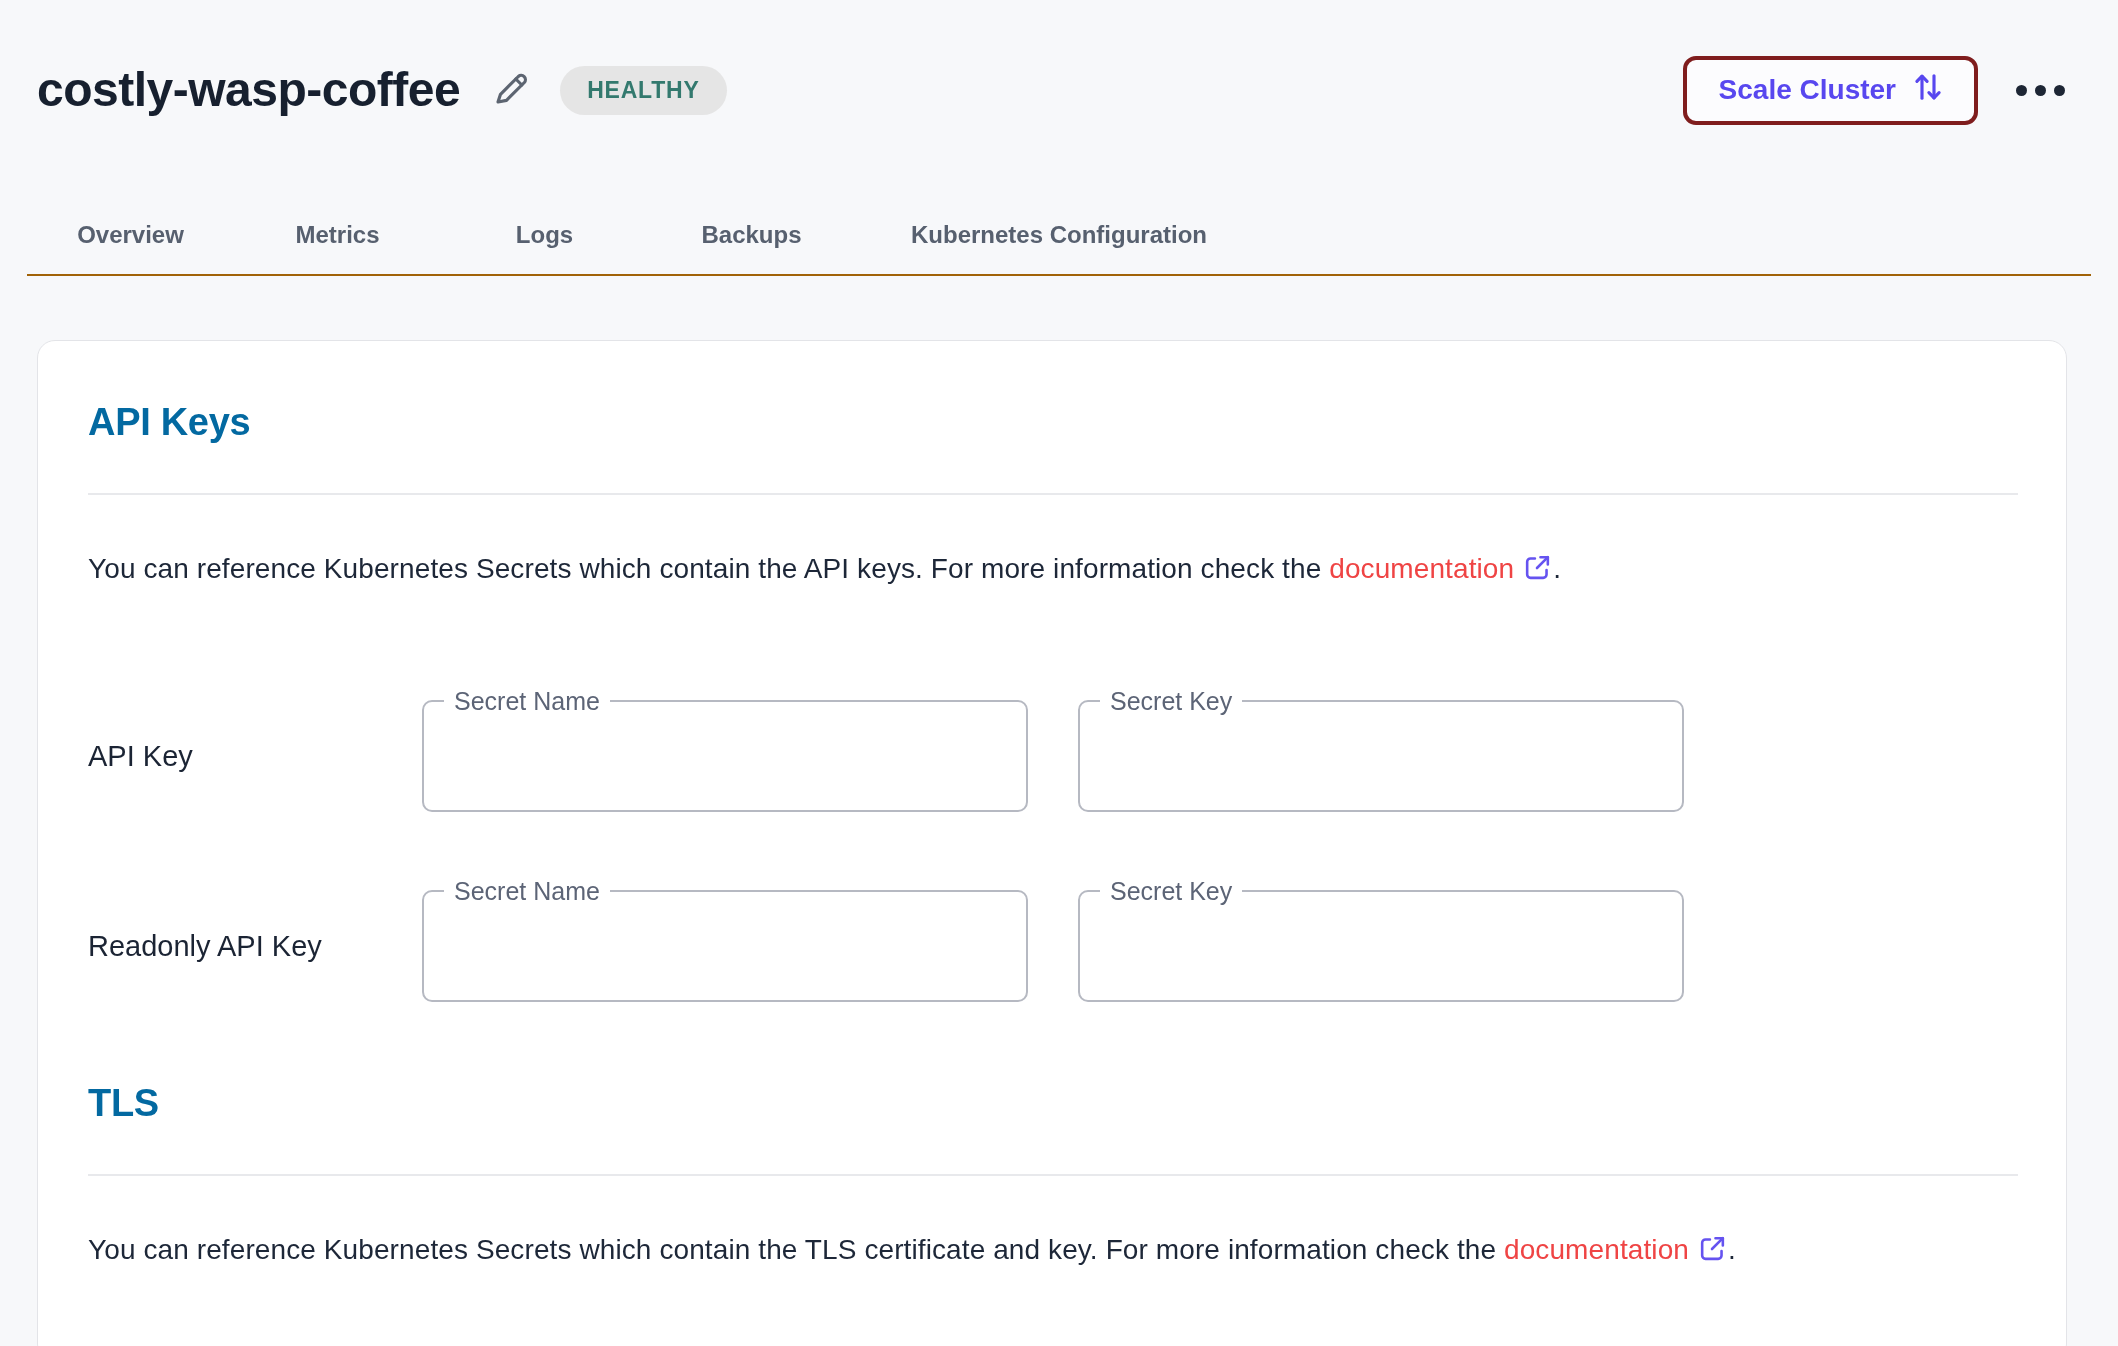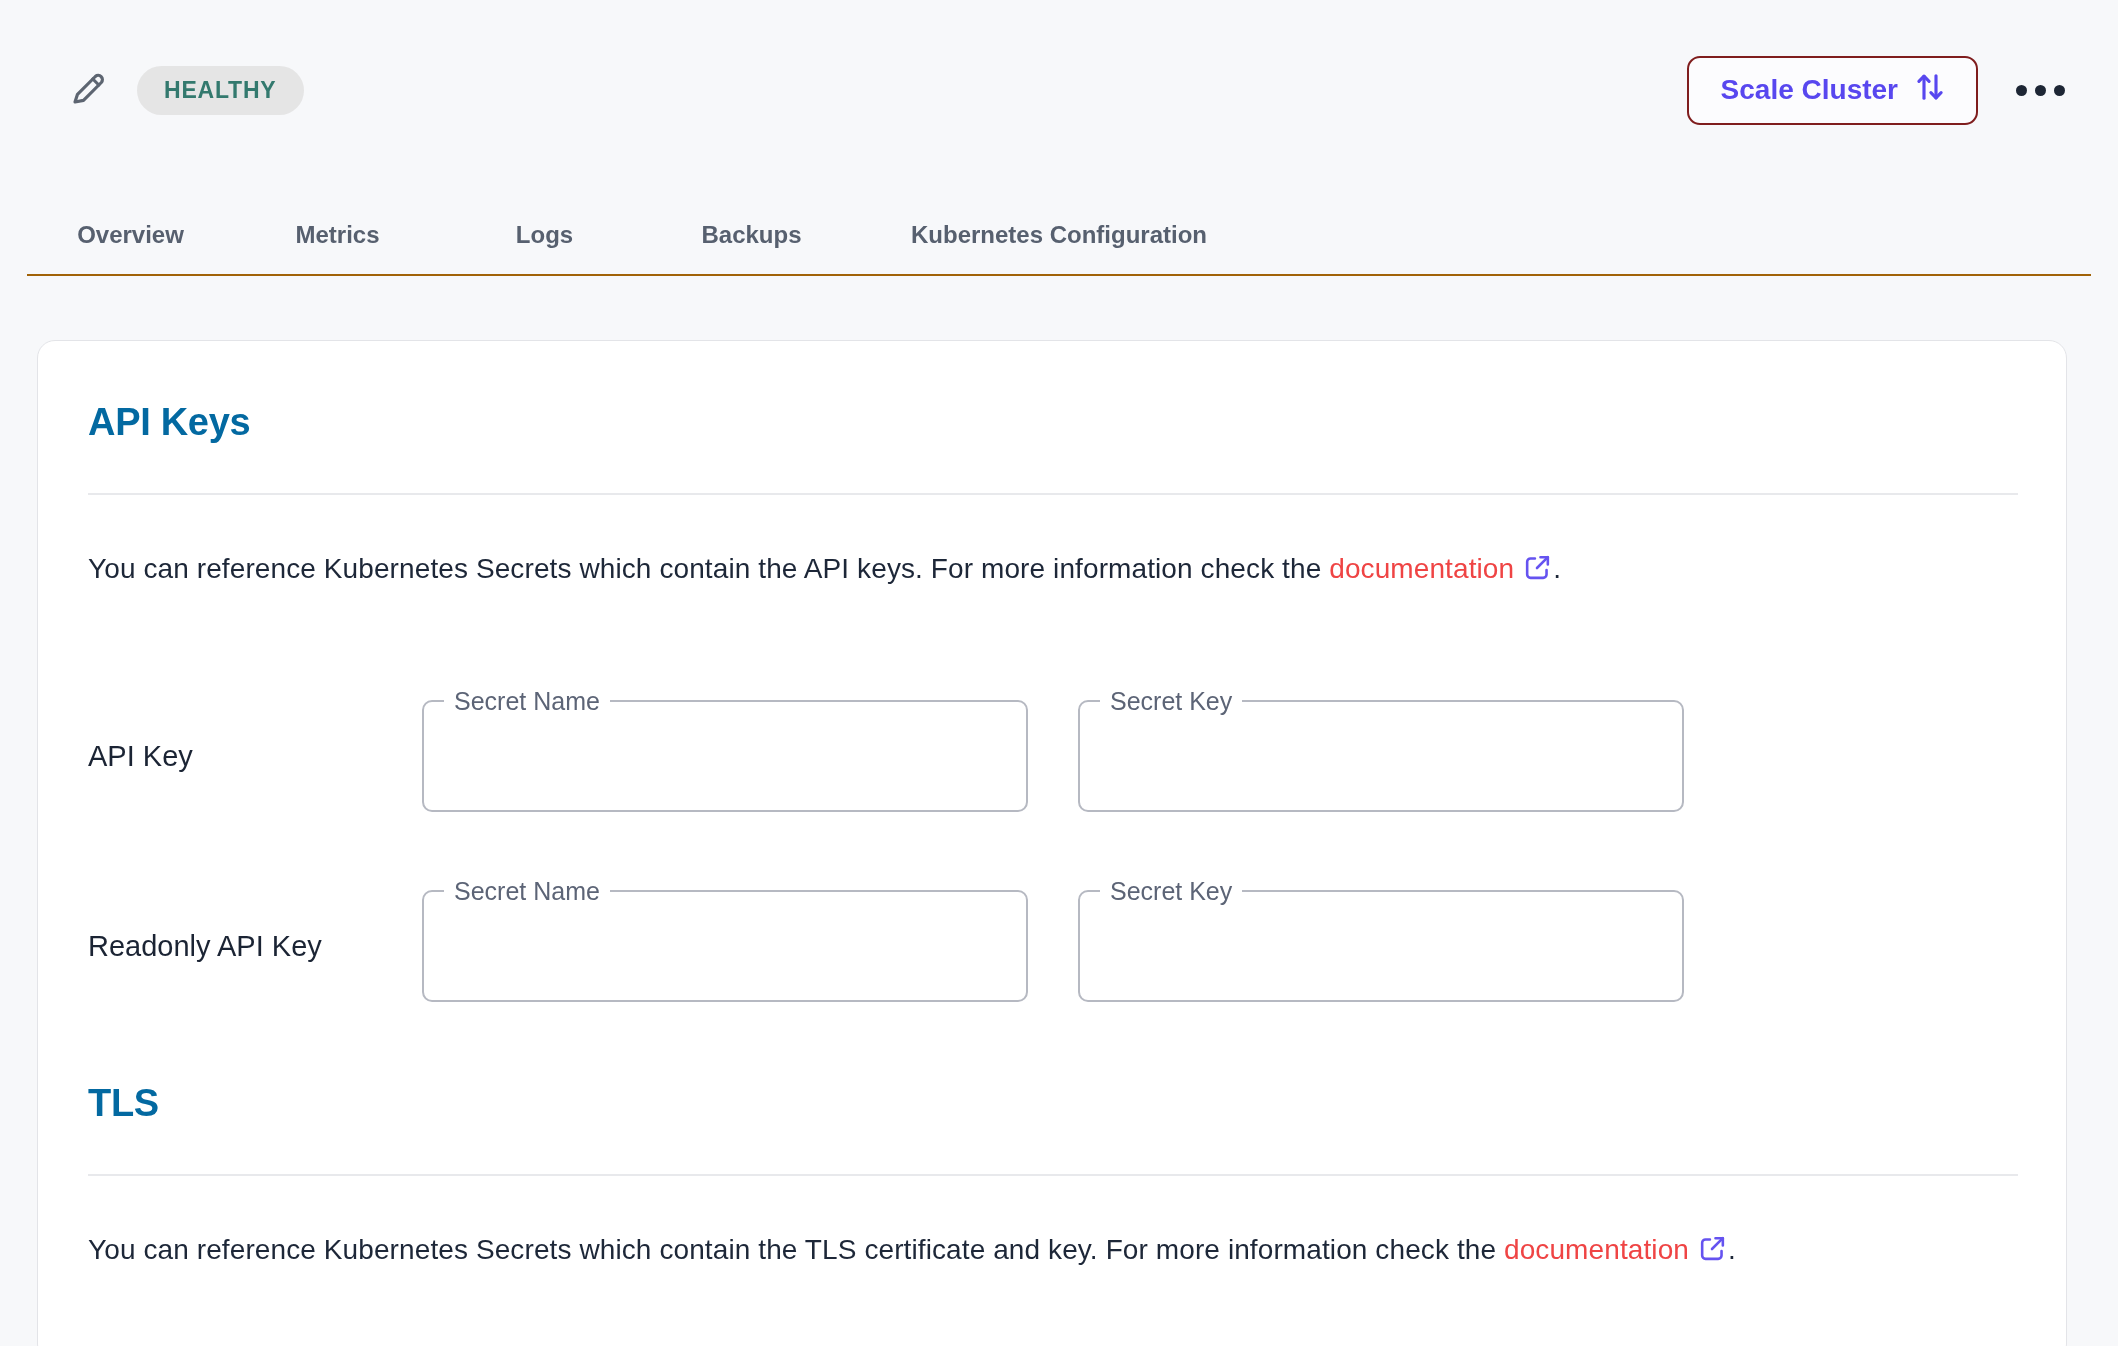--- a/index.html
+++ b/index.html
@@ -40,21 +40,21 @@
     padding: 13px 27px;
     border-radius: 999px;
     line-height: 1;
   }
   .header-spacer { flex: 1; }
   .scale-btn {
     display: flex; align-items: center; gap: 14px;
     height: 69px;
     padding: 0 28px 0 32px;
     background: #fcfcfe;
-    border: 2px solid #7f1d1d;
+    border: 4px solid #7f1d1d;
     border-radius: 13px;
     color: #5847ef;
     font-family: "Liberation Sans", sans-serif;
     font-size: 28px;
     font-weight: 700;
     cursor: pointer;
   }
   .more-btn {
     background: none; border: none; cursor: pointer;
     margin-left: 36px;
@@ -167,20 +167,21 @@
     font-family: "Liberation Sans", sans-serif;
     font-size: 29px;
     color: #1b2434;
   }
   .tls-heading { margin-top: 27px; }
 </style>
 </head>
 <body>
 
 <div class="header">
+  <h1 class="page-title">costly-wasp-coffee</h1>
 
   <button class="edit-btn">
     <span>
       <svg width="40" height="40" viewBox="0 0 24 24" fill="none" stroke="#5d6571" stroke-width="1.9" stroke-linecap="round" stroke-linejoin="round">
         <path d="M4.2 19.8l1.5-4.6L16.4 4.5a2.55 2.55 0 0 1 3.6 3.6L9.3 18.8l-5.1 1z"></path>
         <path d="M14.9 6l3.6 3.6"></path>
       </svg>
     </span>
   </button>
 

